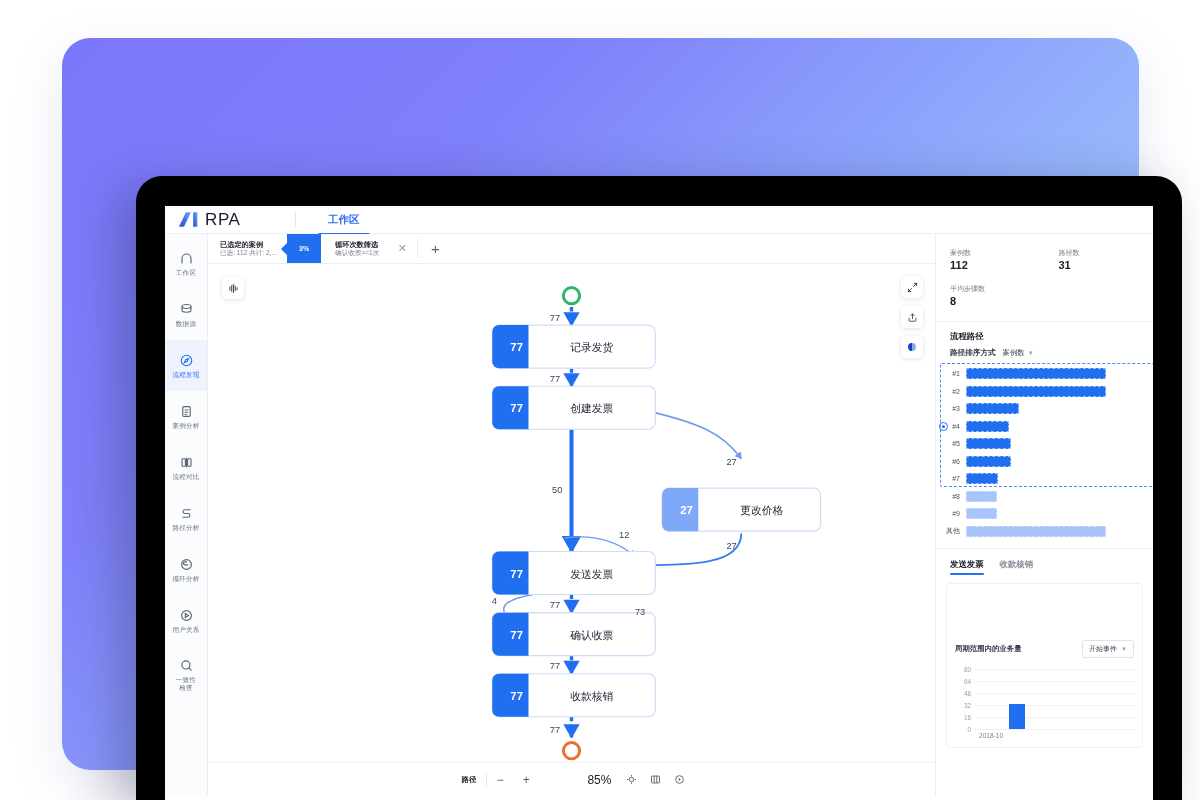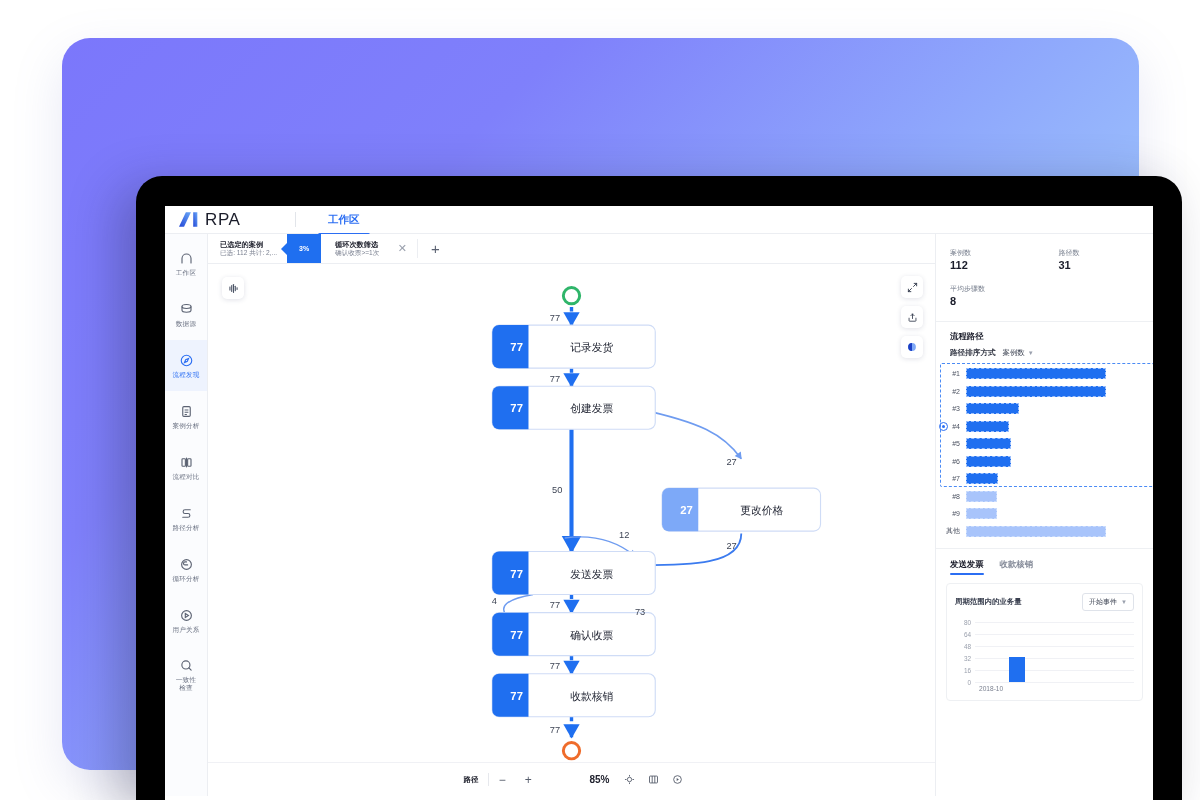--- a/index.html
+++ b/index.html
@@ -126,21 +126,21 @@
     position:absolute; left:0; right:0; bottom:0; height:34px;
     display:flex; align-items:center; justify-content:center;
     padding: 0 12px; background:#fff; border-top:1px solid #f0f1f5;
   }
   .tb-left, .tb-right { display:flex; align-items:center; gap:0; }
   .tb-text { font-size:7.4px; font-weight:700; color:#20222e; padding:0 10px; }
   .tb-vline { width:1px; height:13px; background:#e6e8ed; }
   .tb-icon { width:26px; height:22px; display:flex; align-items:center; justify-content:center; color:#4c5costs; cursor:pointer; }
   .tb-icon { color:#49506080; }
   .tb-sym { font-size:12px; color:#555c6b; line-height:1; }
-  .tb-zoom { font-size:10px; font-weight:700; color:#20222e; padding-right:8px;margin-left:48px;}
+  .tb-zoom { font-size:12px; font-weight:400; color:#20222e; padding-right:8px;margin-left:48px;}
   .tb-r-icon { width:24px; height:22px; display:flex; align-items:center; justify-content:center; cursor:pointer;}
   .tb-r-icon svg { width:11px; height:11px; stroke:#555c6b; fill:none; stroke-width:1.3;}
 
   
   #rightpanel {
     width: 218px; flex:0 0 218px; border-left:1px solid #eceef2;
     background:#fff; display:flex; flex-direction:column; overflow:hidden;
   }
   .kpi-grid { display:flex; flex-wrap:wrap; padding: 8px 0 4px; }
   .kpi { width:50%; padding: 6px 0 7px 14px; }
@@ -170,21 +170,21 @@
   .path-bar { height:11px; border-radius:1px; }
   .path-bar.sel { background:#1f6ff0; outline:1px dashed #9dc0fb; outline-offset:-1px;}
   .path-bar.dim { background:#a8c4fb; outline:1px dashed #cadcfd; outline-offset:-1px;}
 
   .tabs-row { display:flex; gap:16px; padding: 10px 14px 0; border-top:1px solid #eef0f3; margin-top:8px;}
   .mtab { font-size:8.4px; font-weight:700; color:#858b99; padding-bottom:5px; position:relative; cursor:pointer;}
   .mtab.active { color:#1b1d2b; }
   .mtab.active::after { content:''; position:absolute; left:0; right:0; bottom:0; height:2px; background:#2b6ef3; border-radius:2px;}
 
   .chart-card { margin: 8px 10px 0 10px; border:1px solid #eef0f3; border-radius:4px; padding: 9px 8px 6px; }
-  .chart-head { display:flex; align-items:center; justify-content:space-between; gap:6px;}
+  .chart-head { display:flex; align-items:center; justify-content:space-between; gap:6px;margin-top:47px;}
   .chart-title { font-size:7.4px; color:#3a4050; font-weight:600;}
   .chart-select {
     border:1px solid #dfe3ea; border-radius:3px; padding: 3px 6px; font-size:7px; color:#3a4050;
     display:flex; align-items:center; gap:4px; cursor:pointer; white-space:nowrap;
   }
   .plot { position:relative; height:76px; margin-top:7px; }
   .ytick { position:absolute; left:0; font-size:6.4px; color:#9aa0ad; width:16px; text-align:right; transform:translateY(-50%); }
   .gl { position:absolute; left:20px; right:0; height:1px; background:#f0f1f5; }
   .bar-abs { position:absolute; background:#1f6ff0; }
   .xtick { position:absolute; font-size:6.6px; color:#7b8191; }

